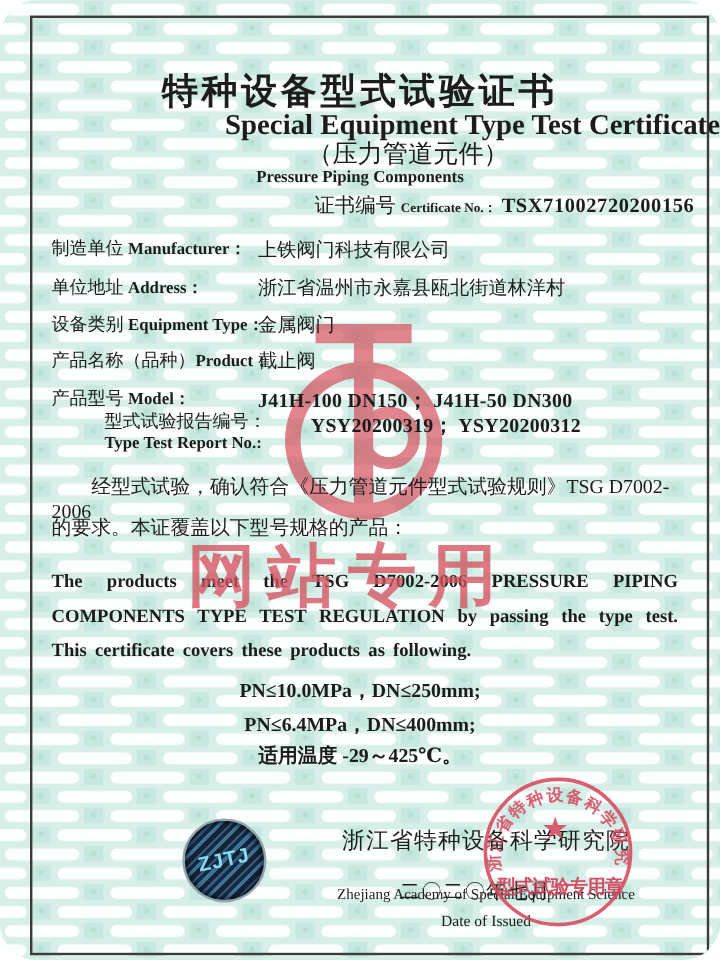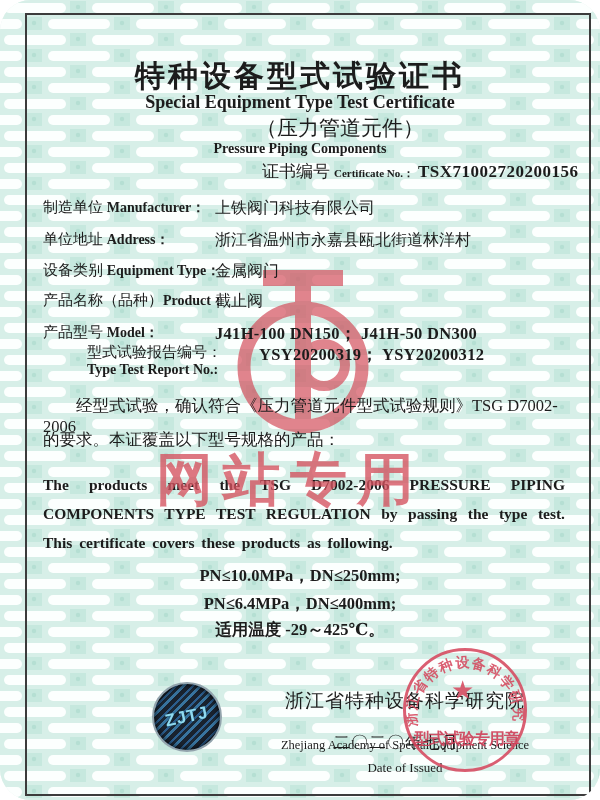--- a/index.html
+++ b/index.html
@@ -11,21 +11,21 @@
     border-radius:31px;
   }
   .abs{position:absolute;}
   .bg-svg{position:absolute;left:0;top:0;z-index:0;}
   .frame{
     position:absolute;left:25px;top:13px;width:562px;height:779px;
     border:2px solid #3c3c3c;z-index:1;
   }
   
   .title-zh{left:0;top:56px;width:600px;text-align:center;font-size:30px;font-weight:bold;letter-spacing:3px;z-index:3;}
-  .title-en{left:0;top:92px;width:600px;text-align:center;font-size:18px;font-weight:bold;z-index:3;}
+  .title-en{left:0;top:92px;width:600px;text-align:right;font-size:24px;font-weight:bold;z-index:3;}
   .brk-zh{left:0;top:114px;width:600px;text-align:center;font-size:21px;z-index:3;padding-left:40px;}
   .brk-en{left:0;top:141px;width:600px;text-align:center;font-size:14px;font-weight:bold;z-index:3;}
   .certline{left:262px;top:160px;z-index:3;white-space:nowrap;}
   .certline .zh{font-size:17px;}
   .certline .en{font-size:11px;font-weight:bold;}
   .certline .no{font-size:17px;font-weight:bold;letter-spacing:.5px;}
   
   .frow{left:43px;width:520px;z-index:3;white-space:nowrap;}
   .frow .lab{display:inline-block;width:172px;font-size:15px;vertical-align:top;}
   .frow .lab .en{font-weight:bold;font-size:14px;}

